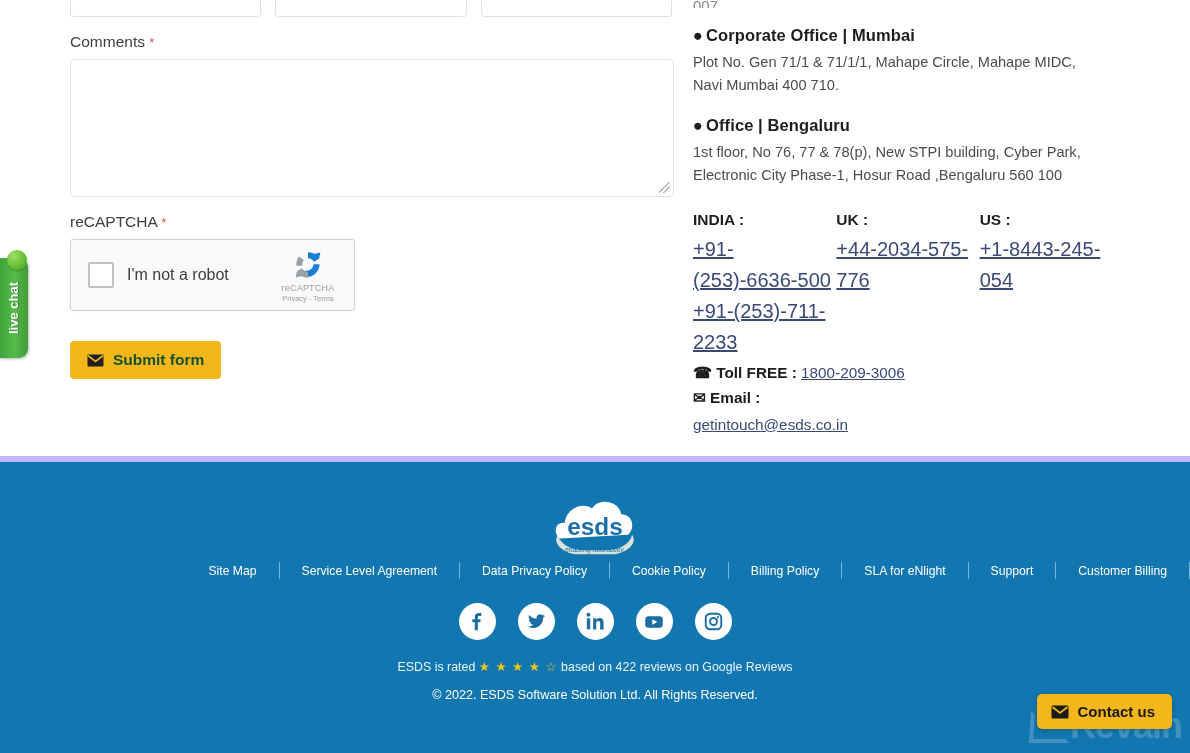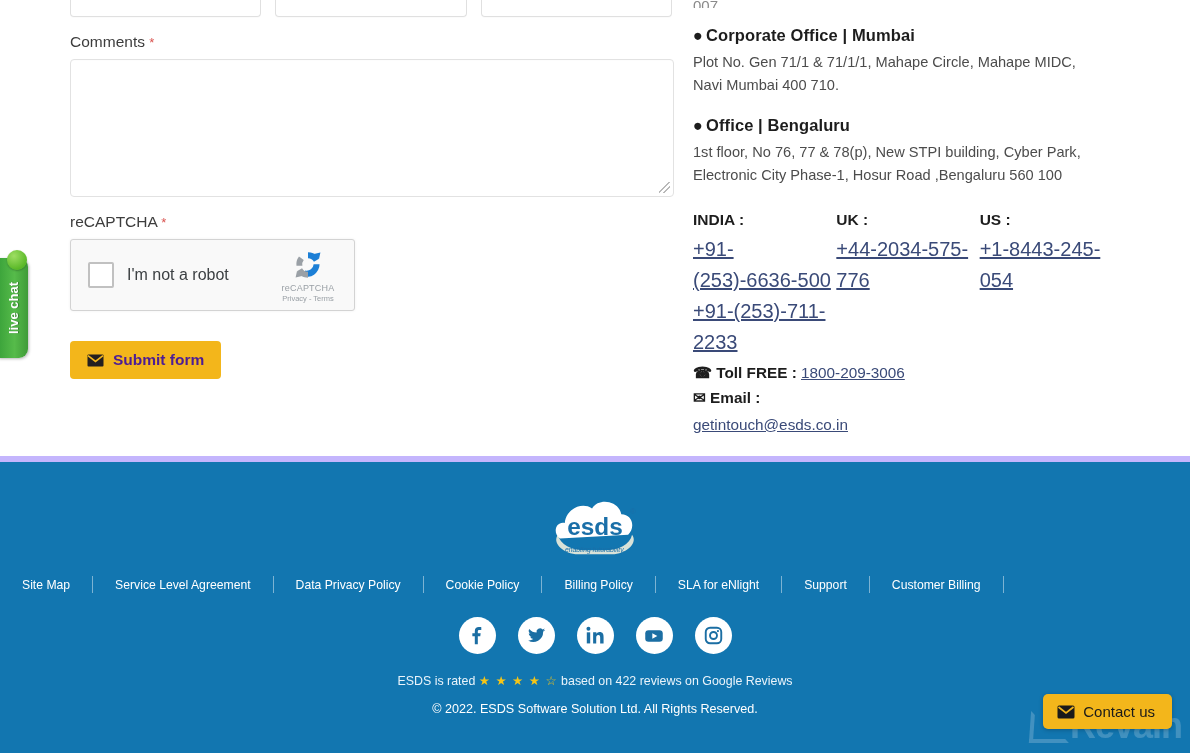--- a/index.html
+++ b/index.html
@@ -79,21 +79,21 @@
   .rc-brand { width: 86px; text-align: center; padding-right: 6px; }
   .rc-logo { width: 34px; height: 34px; margin: 0 auto 1px; display: block; }
   .rc-name { font-size: 9px; color: #9aa0a6; letter-spacing: .2px; }
   .rc-terms { font-size: 7.5px; color: #9aa0a6; margin-top: 1px; }
 
   
   .submit-btn {
     margin-top: 30px;
     display: inline-flex; align-items: center; gap: 9px;
     background: #f3b61b;
-    color: #4c1d95;
+    color: #14532d;
     border: none;
     border-radius: 4px;
     padding: 10px 17px;
     font-size: 15.5px;
     font-weight: bold;
     font-family: "Liberation Sans", sans-serif;
     cursor: pointer;
   }
 
   
@@ -151,22 +151,22 @@
     position: absolute; left: 0; top: 456px;
     width: 1190px; height: 297px;
     background: #1276b0;
     border-top: 6px solid #c4b5fd;
     color: #fff;
   }
   .logo-wrap { display: flex; justify-content: center; padding-top: 22px; }
   .esds-logo { width: 98px; height: 78px; }
 
   .flinks {
-    display: flex; justify-content: flex-start; align-items: center;
-    margin-top: 14px;
+    display: flex; justify-content: flex-end; align-items: center;
+    margin-top: 0;
     font-size: 12.2px;
   }
   .flink { color: #fff; text-decoration: none; padding: 0 22px; white-space: nowrap; }
   .fsep { width: 1px; height: 17px; background: rgba(255,255,255,.45); }
 
   .socials { display: flex; justify-content: center; gap: 22px; margin-top: 24px; }
   .soc {
     width: 37px; height: 37px; border-radius: 50%;
     background: #fff; display: flex; align-items: center; justify-content: center;
     cursor: pointer;
@@ -191,21 +191,21 @@
     border-top-color: transparent; border-right-color: transparent;
     transform: skewX(-4deg);
     pointer-events: none;
   }
   .contact-btn {
     position: absolute; right: 18px; bottom: 24px;
     display: inline-flex; align-items: center; gap: 8px;
     background: #f3b61b; color: #1a1a1a;
     border: none; border-radius: 5px;
     padding: 9px 17px 9px 14px;
-    font-size: 15px; font-weight: normal;
+    font-size: 15px; font-weight: bold;
     font-family: "Liberation Sans", sans-serif;
     box-shadow: 0 1px 4px rgba(0,0,0,.25);
     cursor: pointer;
   }
 </style>
 </head>
 <body>
 
 <div class="content">
 

